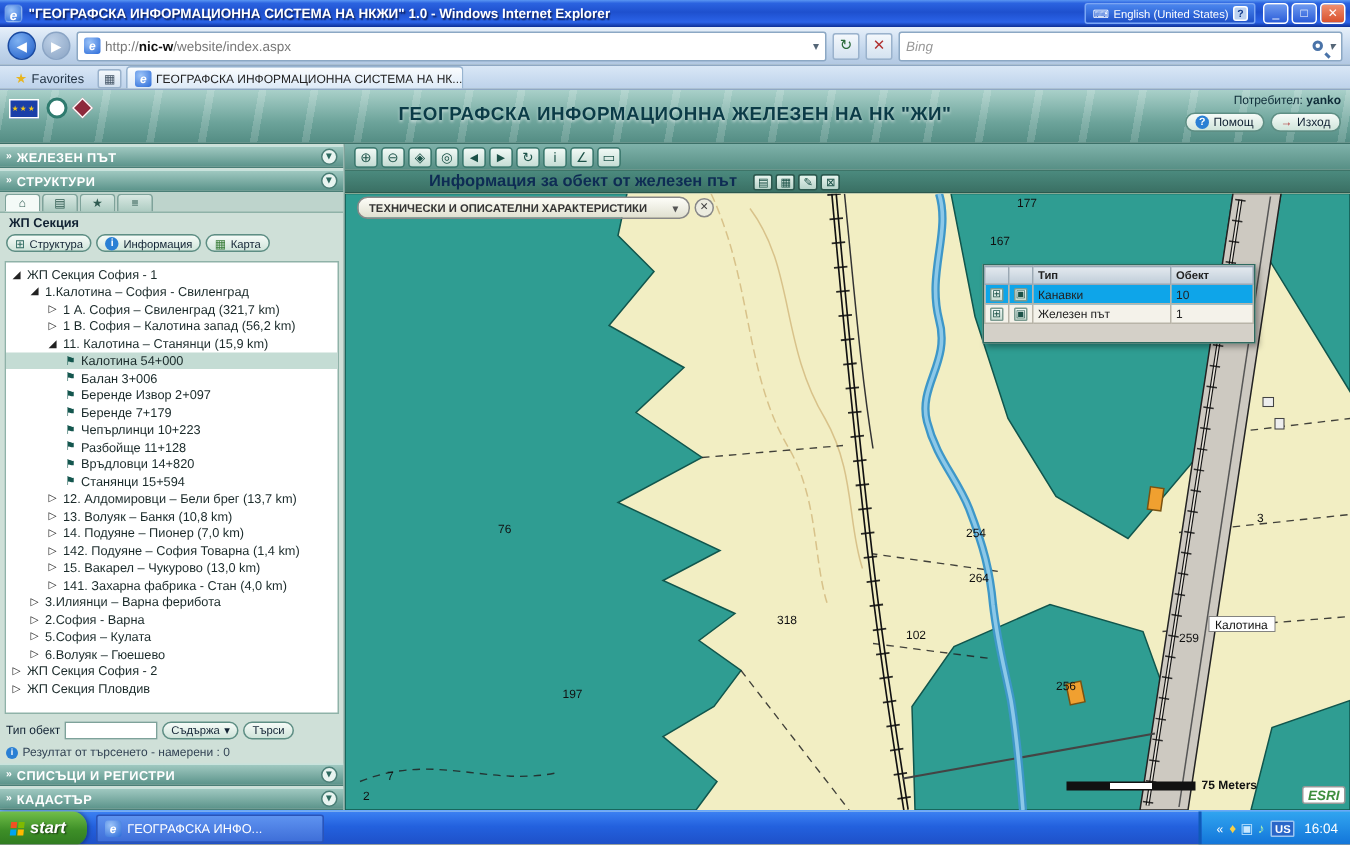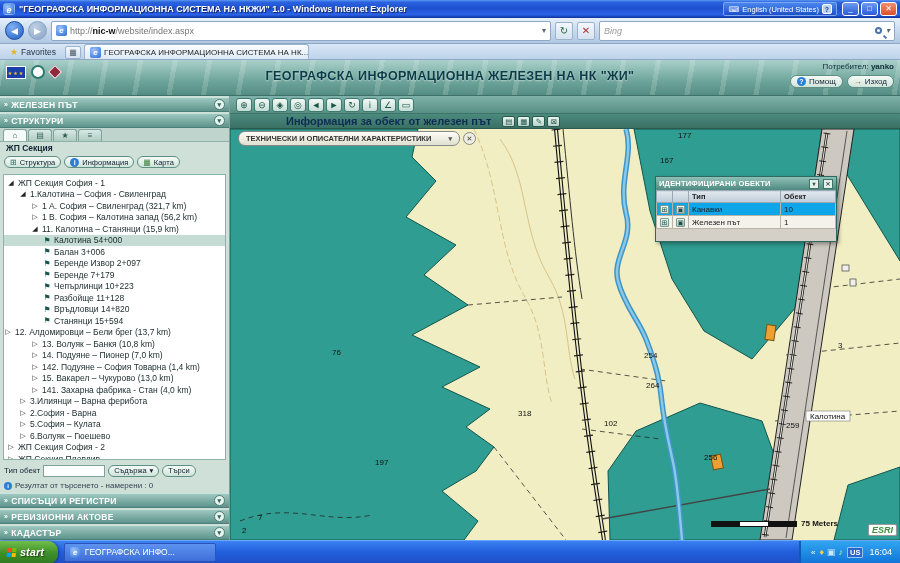--- a/index.html
+++ b/index.html
@@ -325,21 +325,21 @@
             <span class="tree-lbl">Разбойще 11+128</span>
           </div>
           <div class="tree-row" style="padding-left: 39px;">
             <span class="tree-ico leaf">⚑</span>
             <span class="tree-lbl">Връдловци 14+820</span>
           </div>
           <div class="tree-row" style="padding-left: 39px;">
             <span class="tree-ico leaf">⚑</span>
             <span class="tree-lbl">Станянци 15+594</span>
           </div>
-          <div class="tree-row" style="">
+          <div class="tree-row" style="padding-left: 27px;">
             <span class="tree-ico">▷</span>
             <span class="tree-lbl">12. Алдомировци – Бели брег (13,7 km)</span>
           </div>
           <div class="tree-row" style="padding-left: 27px;">
             <span class="tree-ico">▷</span>
             <span class="tree-lbl">13. Волуяк – Банкя (10,8 km)</span>
           </div>
           <div class="tree-row" style="padding-left: 27px;">
             <span class="tree-ico">▷</span>
             <span class="tree-lbl">14. Подуяне – Пионер (7,0 km)</span>
@@ -392,25 +392,20 @@
           <span>Търси</span>
         </div>
       </div>
       <div class="result-row">
         <span class="info-dot">i</span>
         <span>Резултат от търсенето - намерени : 0</span>
       </div>
       <div class="side-hdr">
         <span class="chev">»</span>
         <span>СПИСЪЦИ И РЕГИСТРИ</span>
-        <span class="tog">▾</span>
-      </div>
-      <div class="side-hdr">
-        <span class="chev">»</span>
-        <span>РЕВИЗИОННИ АКТОВЕ</span>
         <span class="tog">▾</span>
       </div>
       <div class="side-hdr">
         <span class="chev">»</span>
         <span>КАДАСТЪР</span>
         <span class="tog">▾</span>
       </div>
     </div>
 
     <div class="map-area">
@@ -501,25 +496,20 @@
 
         <div class="char-dd">
           <div class="char-bar">
             <span>ТЕХНИЧЕСКИ И ОПИСАТЕЛНИ ХАРАКТЕРИСТИКИ</span>
             <span class="dd">▾</span>
           </div>
           <div class="char-x">✕</div>
         </div>
 
         <div class="idpanel">
-          <div class="idpanel-title">
-            <span>ИДЕНТИФИЦИРАНИ ОБЕКТИ</span>
-            <span class="tbtn">▾</span>
-            <span class="tbtn">✕</span>
-          </div>
           <table class="idtable">
             <thead>
               <tr>
                 <th style="width:13px"></th>
                 <th style="width:13px"></th>
                 <th style="width:92px">Тип</th>
                 <th>Обект</th>
               </tr>
             </thead>
             <tbody>

